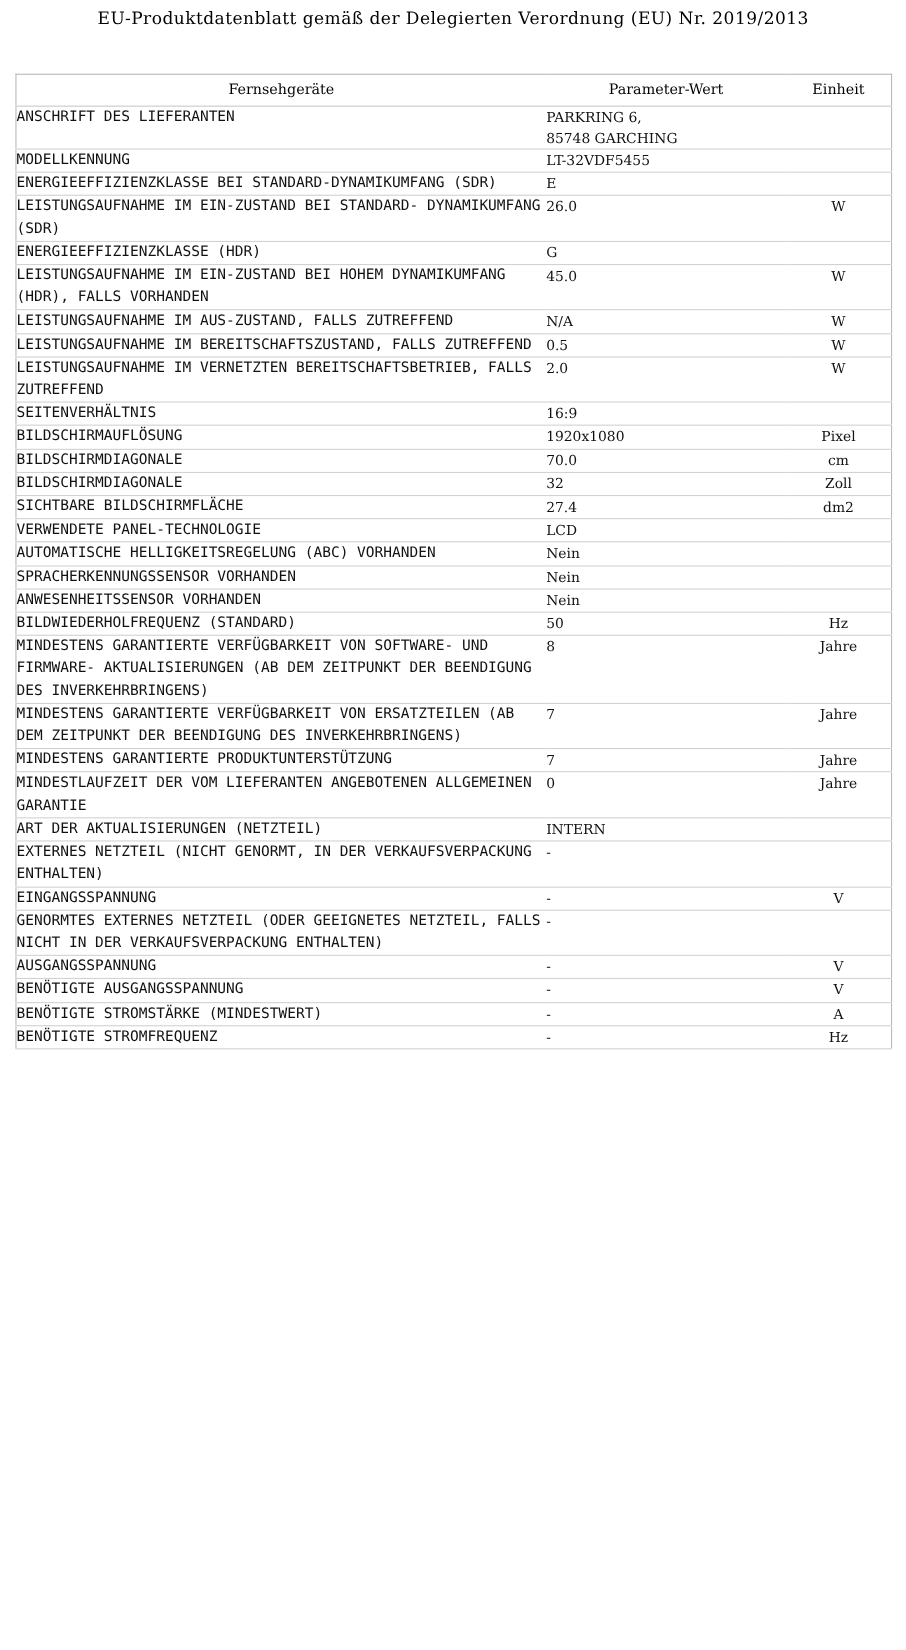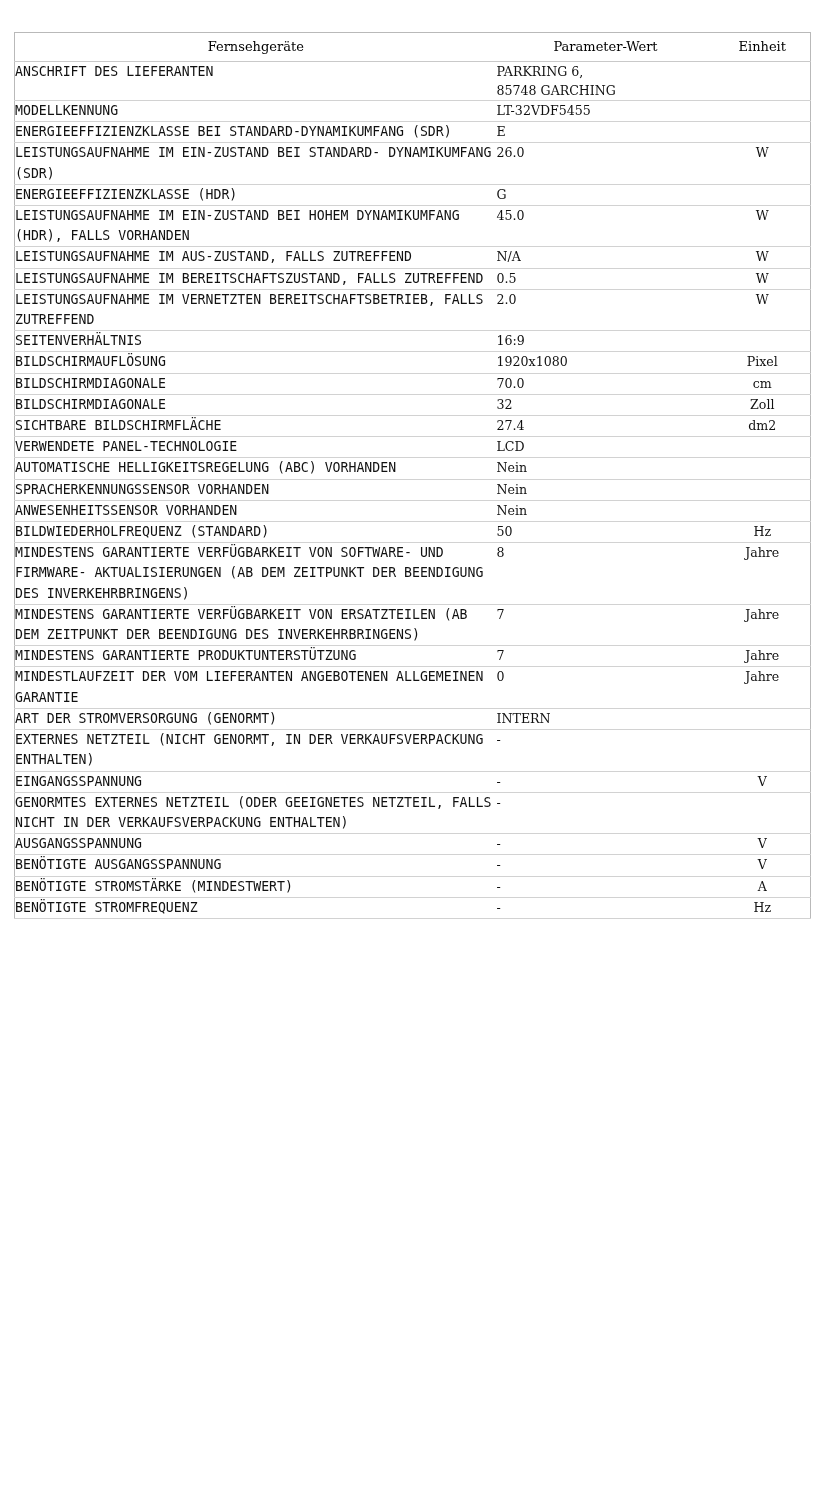--- a/index.html
+++ b/index.html
@@ -82,20 +82,21 @@
     border-bottom: 1px solid #d2d2d2;
   }
   tr.r > td { border-bottom: 1px solid #d2d2d2; }
   .nowrapline { white-space: pre-line; }
 </style>
 </head>
 <body>
 
 <div class="page">
 
+  <div class="doc-title">EU-Produktdatenblatt gemäß der Delegierten Verordnung (EU) Nr. 2019/2013</div>
 
   <table class="eu-table">
     <colgroup>
       <col class="c-label">
       <col class="c-value">
       <col class="c-unit">
     </colgroup>
     <thead>
       <tr class="head">
         <th class="hl">Fernsehgeräte</th>
@@ -214,21 +215,21 @@
           <td class="label nowrapline">MINDESTENS GARANTIERTE PRODUKTUNTERSTÜTZUNG</td>
           <td class="value nowrapline">7</td>
           <td class="unit">Jahre</td>
         </tr>
         <tr class="r">
           <td class="label nowrapline">MINDESTLAUFZEIT DER VOM LIEFERANTEN ANGEBOTENEN ALLGEMEINEN GARANTIE</td>
           <td class="value nowrapline">0</td>
           <td class="unit">Jahre</td>
         </tr>
         <tr class="r">
-          <td class="label nowrapline">ART DER STROMVERSORGUNG (GENORMT)</td>
+          <td class="label nowrapline">ART DER AKTUALISIERUNGEN (NETZTEIL)</td>
           <td class="value nowrapline">INTERN</td>
           <td class="unit"></td>
         </tr>
         <tr class="r">
           <td class="label nowrapline">EXTERNES NETZTEIL (NICHT GENORMT, IN DER VERKAUFSVERPACKUNG ENTHALTEN)</td>
           <td class="value nowrapline">-</td>
           <td class="unit"></td>
         </tr>
         <tr class="r">
           <td class="label nowrapline">EINGANGSSPANNUNG</td>

